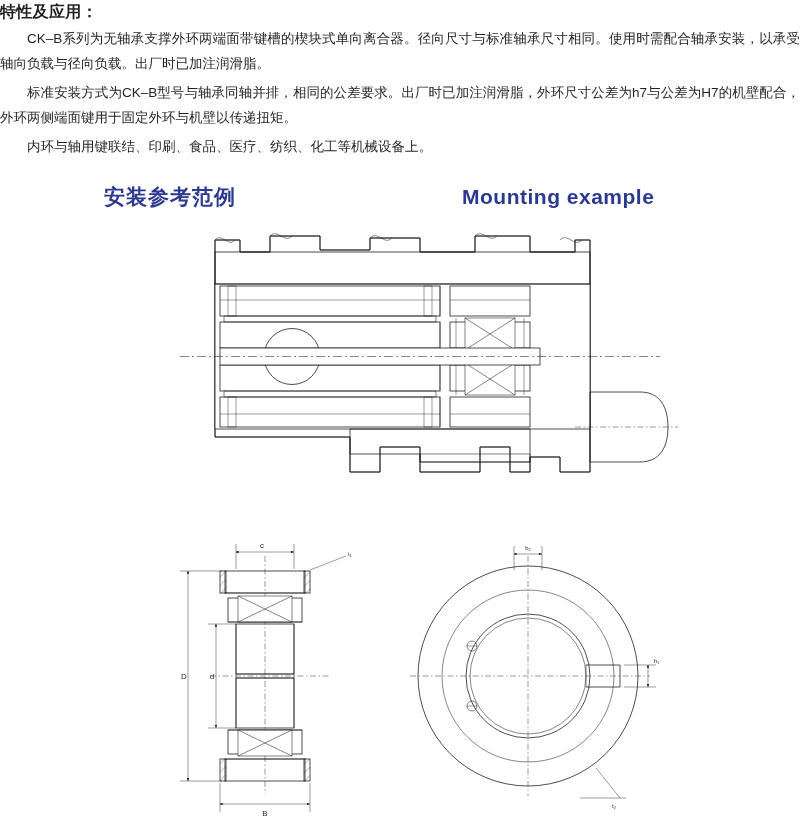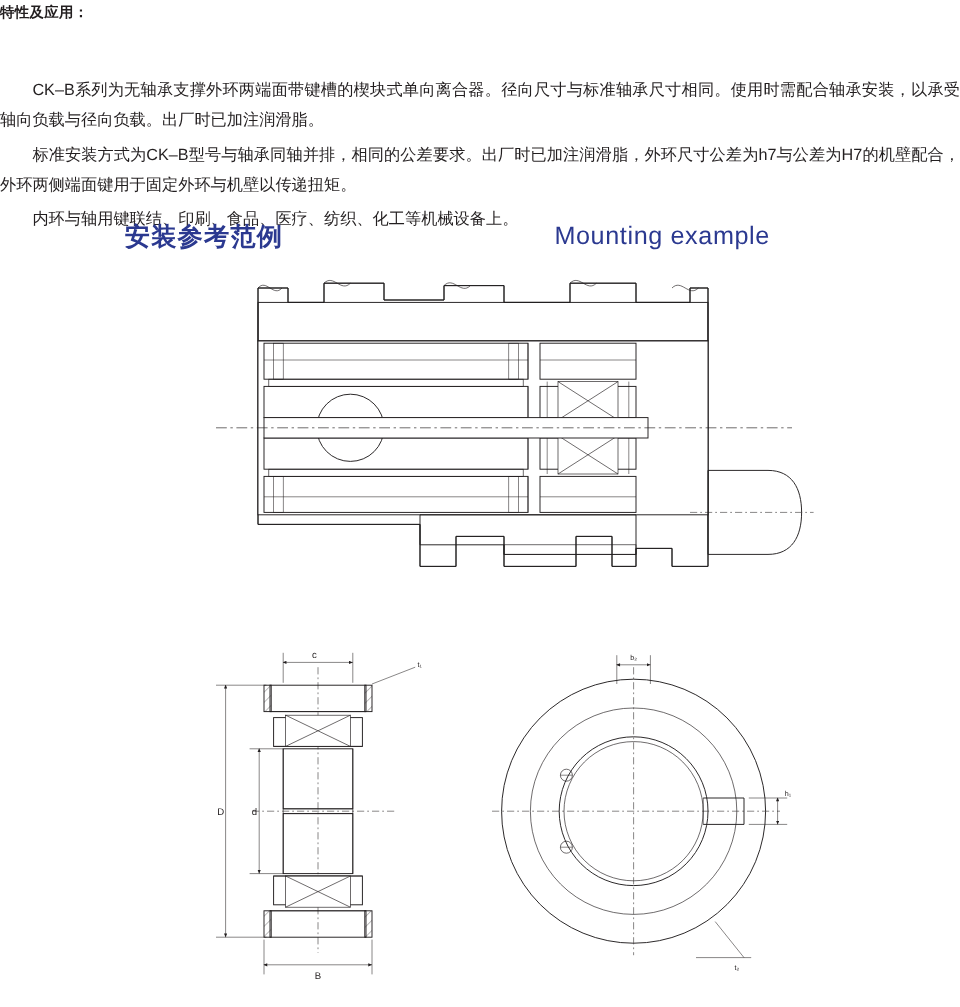--- a/index.html
+++ b/index.html
@@ -18,54 +18,53 @@
   .page {
     position: relative;
     width: 800px;
     height: 839px;
   }
   
   .section-heading {
     position: absolute;
     left: 0px;
     top: 2px;
-    font-size: 12px;
+    font-size: 16px;
     font-weight: bold;
     letter-spacing: 0.3px;
   }
   .body-text {
     position: absolute;
     left: 0px;
     top: 26px;
     width: 800px;
     font-size: 13.5px;
     line-height: 25px;
     text-align: justify;
-    margin-top: 36px;
   }
   .body-text p {
     margin: 0 0 4px 0;
     text-indent: 2em;
   }
   
   .title-cn {
     position: absolute;
     left: 104px;
     top: 183px;
     font-size: 21px;
     font-weight: bold;
     color: #2b3990;
     letter-spacing: 1px;
   }
   .title-en {
     position: absolute;
     left: 462px;
     top: 185px;
     font-size: 21px;
-    font-weight: normal;
+    font-weight: bold;
     color: #2b3990;
     letter-spacing: 0.5px;
   }
   
   .drawing-top {
     position: absolute;
     left: 120px;
     top: 222px;
     width: 560px;
     height: 310px;

